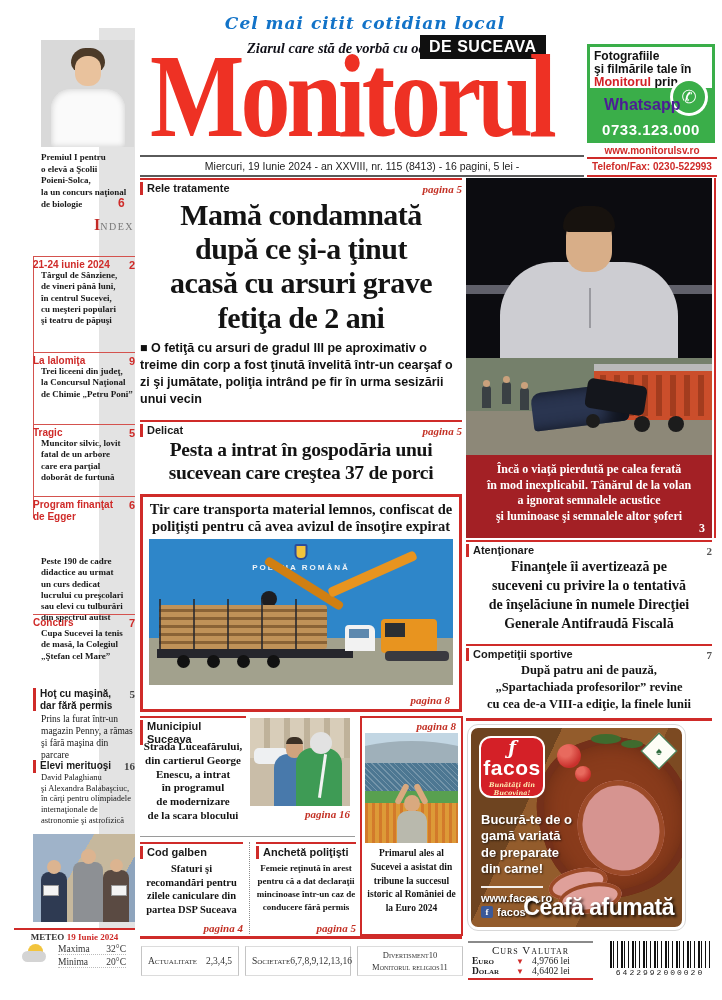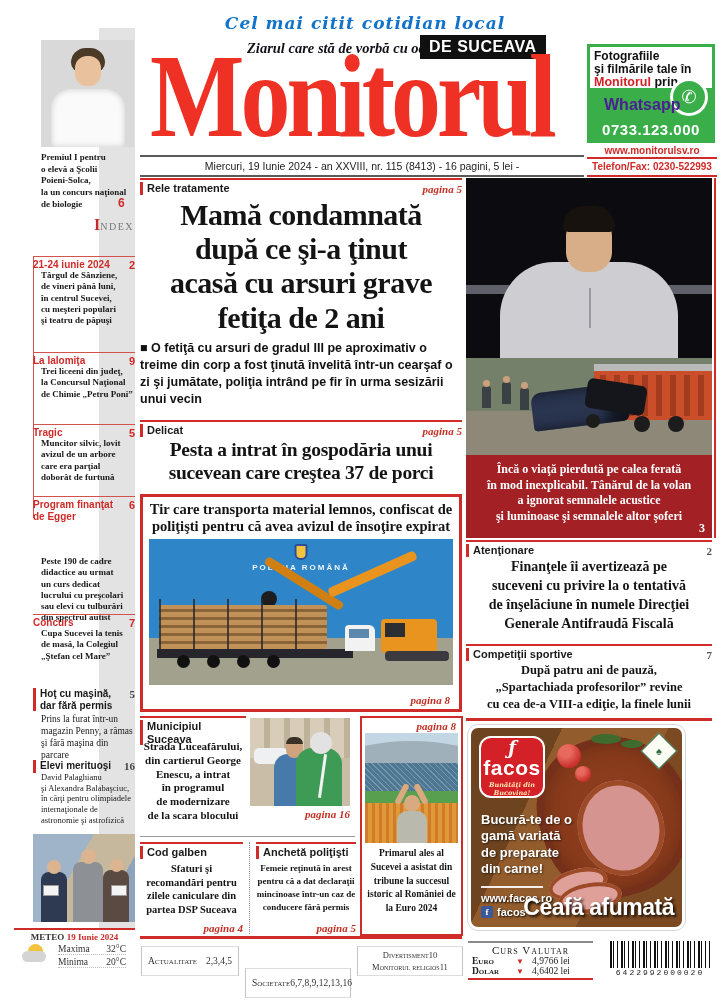--- a/index.html
+++ b/index.html
@@ -289,21 +289,21 @@
   </div>
   <div class="sb-text pre" style="top:366px;">Trei liceeni din judeţ,
 la Concursul Naţional
 de Chimie „Petru Poni”</div>
 
   <div class="sb-item-label" style="top:424px;">
     <span>Tragic</span>
       <span class="pg">5</span>
   </div>
   <div class="sb-text pre" style="top:438px;">Muncitor silvic, lovit
-avizul de un arbore
+fatal de un arbore
 care era parţial
 doborât de furtună</div>
 
   <div class="sb-item-label" style="top:496px;">
     <span class="pre">Program finanţat
 de Egger</span>
       <span class="pg">6</span>
   </div>
   <div class="sb-text pre" style="top:556px;">Peste 190 de cadre
 didactice au urmat
@@ -551,21 +551,21 @@
     </div>
     <div class="ad-prod">Ceafă afumată</div>
   </div>
 
   <div class="abs thickred" style="left:140px; top:936px; width:322px; height:3px;"></div>
 
   <div class="fbox" style="left:141px; width:98px;">
     <span>Actualitate</span>
     <span class="pgs">2,3,4,5</span>
   </div>
-  <div class="fbox" style="left:245px; width:106px;margin-top:22px;">
+  <div class="fbox" style="left:245px; width:106px;">
     <span>Societate</span>
     <span class="pgs">6,7,8,9,12,13,16</span>
   </div>
   <div class="fbox fbox2" style="left:357px; width:106px;">
     <div class="r">
       <span>Divertisment</span>
       <span class="pgs">10</span>
     </div>
     <div class="r">
       <span>Monitorul religios</span>

